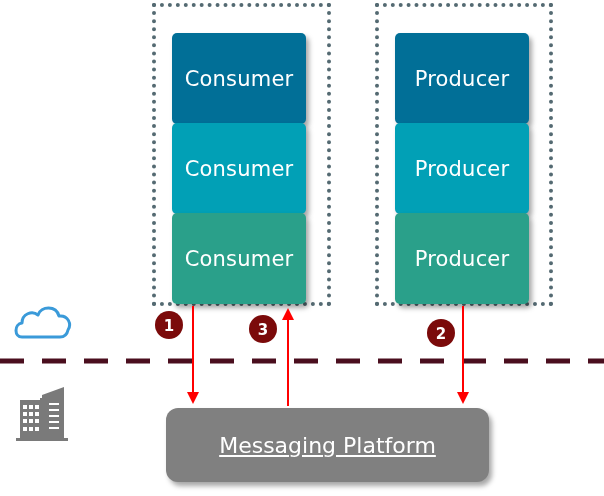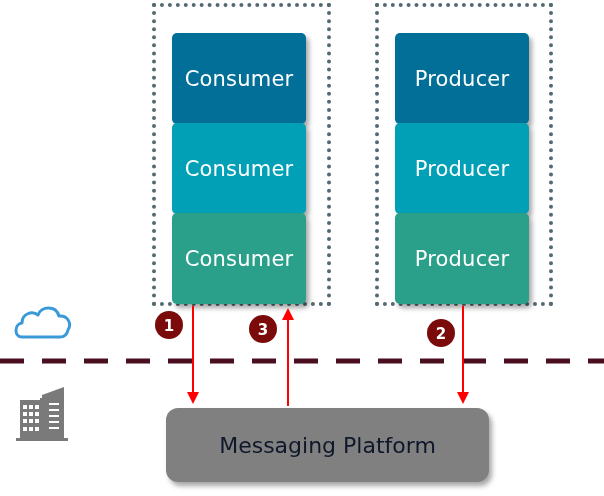--- a/index.html
+++ b/index.html
@@ -6,23 +6,23 @@
   body { width: 604px; height: 496px; position: relative; overflow: hidden;
          font-family: "DejaVu Sans", sans-serif; }
   .group { position: absolute; border: 4px dotted #546a72; box-sizing: border-box; }
   .node { position: absolute; width: 134px; height: 91px; border-radius: 5px;
           color: #ffffff; font-size: 21px; display: flex; align-items: center; justify-content: center;
           box-shadow: 3px 4px 5px rgba(0,0,0,0.35); letter-spacing: 0.2px; }
   .c1 { background: #016f97; }
   .c2 { background: #01a0b6; }
   .c3 { background: #2aa08a; }
   .platform { position: absolute; left: 166px; top: 408px; width: 323px; height: 74px;
-              background: #808080; border-radius: 12px; color: #0f172a; font-size: 22px;
+              background: #808080; border-radius: 12px; color: #ffffff; font-size: 22px;
               display: flex; align-items: center; justify-content: center;
-              box-shadow: 3px 4px 5px rgba(0,0,0,0.35); }
+              box-shadow: 3px 4px 5px rgba(0,0,0,0.35); text-decoration: underline; }
   svg.overlay { position: absolute; left: 0; top: 0; }
   .badge-text { font-family: "DejaVu Sans", sans-serif; font-weight: bold; font-size: 15px; fill: #ffffff; }
 </style>
 </head>
 <body>
 
 <div class="group" style="left:152px; top:3px; width:179px; height:303px;"></div>
 <div class="node c1" style="left:172px; top:33px;">
   <span>Consumer</span>
 </div>

